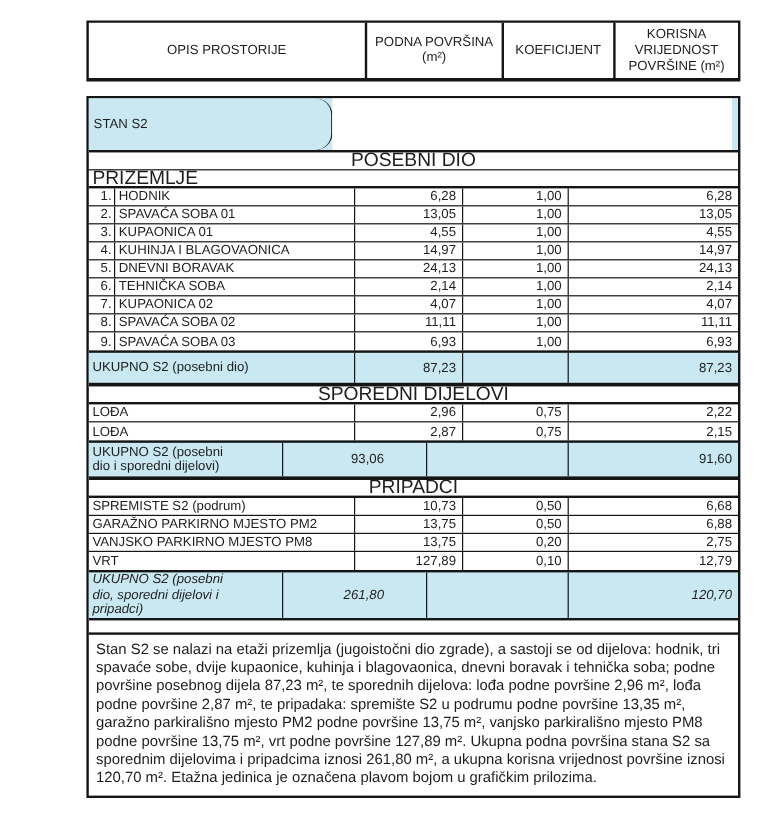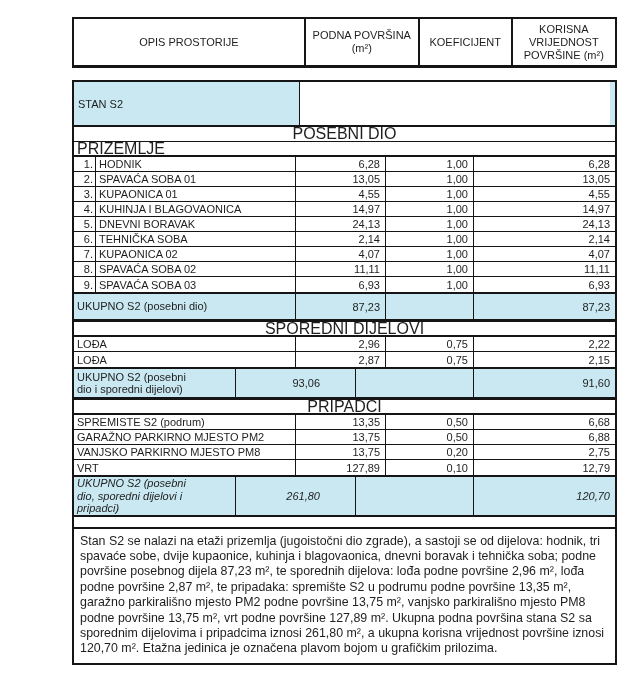--- a/index.html
+++ b/index.html
@@ -37,21 +37,21 @@
   .row { display: flex; width: 100%; font-size: 11px; }
 
   .c { display: flex; align-items: center; }
   .c-num   { width: 22px; justify-content: flex-end; padding-right: 2px; border-right: 1px solid #151515; }
   .c-name  { flex: 1; padding-left: 3px; }
   .c-area  { width: 90px; justify-content: flex-end; padding-right: 5px; border-left: 1px solid #151515; }
   .c-coef  { width: 88px; justify-content: flex-end; padding-right: 5px; border-left: 1px solid #151515; }
   .c-val   { width: 142px; justify-content: flex-end; padding-right: 5px; border-left: 1px solid #151515; }
 
   .r-stan { height: 45px; border-bottom: 2px solid #151515; background: var(--blue); }
-  .stan-left { width: 226px; padding-left: 4px; display: flex; align-items: center; border-right: 1px solid #151515; }
+  .stan-left { width: 203px; padding-left: 4px; display: flex; align-items: center; border-right: 1px solid #151515; border-radius: 14px; }
   .stan-right { flex: 1; background: #fff; margin-right: 5px; }
 
   .r-section { height: 15px; justify-content: center; align-items: center; display: flex; border-bottom: 1px solid #151515; }
   .r-section.thick-bottom { border-bottom: 2px solid #151515; }
   .r-floor { height: 15px; align-items: center; display: flex; padding-left: 3px; border-bottom: 2px solid #151515; }
 
   .r-data { height: 15px; border-bottom: 1px solid #151515; }
   .r-data.last { border-bottom: none; }
 
   .r-total {
@@ -183,21 +183,21 @@
         <div class="c c-name">UKUPNO S2 (posebni dio i sporedni dijelovi)</div>
         <div class="c c-area">93,06</div>
         <div class="c c-coef"></div>
         <div class="c c-val">91,60</div>
       </div>
 
       <div class="r-section thick-bottom">PRIPADCI</div>
 
       <div class="row r-data">
         <div class="c c-name">SPREMISTE S2 (podrum)</div>
-        <div class="c c-area">13,35</div>
+        <div class="c c-area">10,73</div>
         <div class="c c-coef">0,50</div>
         <div class="c c-val">6,68</div>
       </div>
       <div class="row r-data">
         <div class="c c-name">GARAŽNO PARKIRNO MJESTO PM2</div>
         <div class="c c-area">13,75</div>
         <div class="c c-coef">0,50</div>
         <div class="c c-val">6,88</div>
       </div>
       <div class="row r-data">

